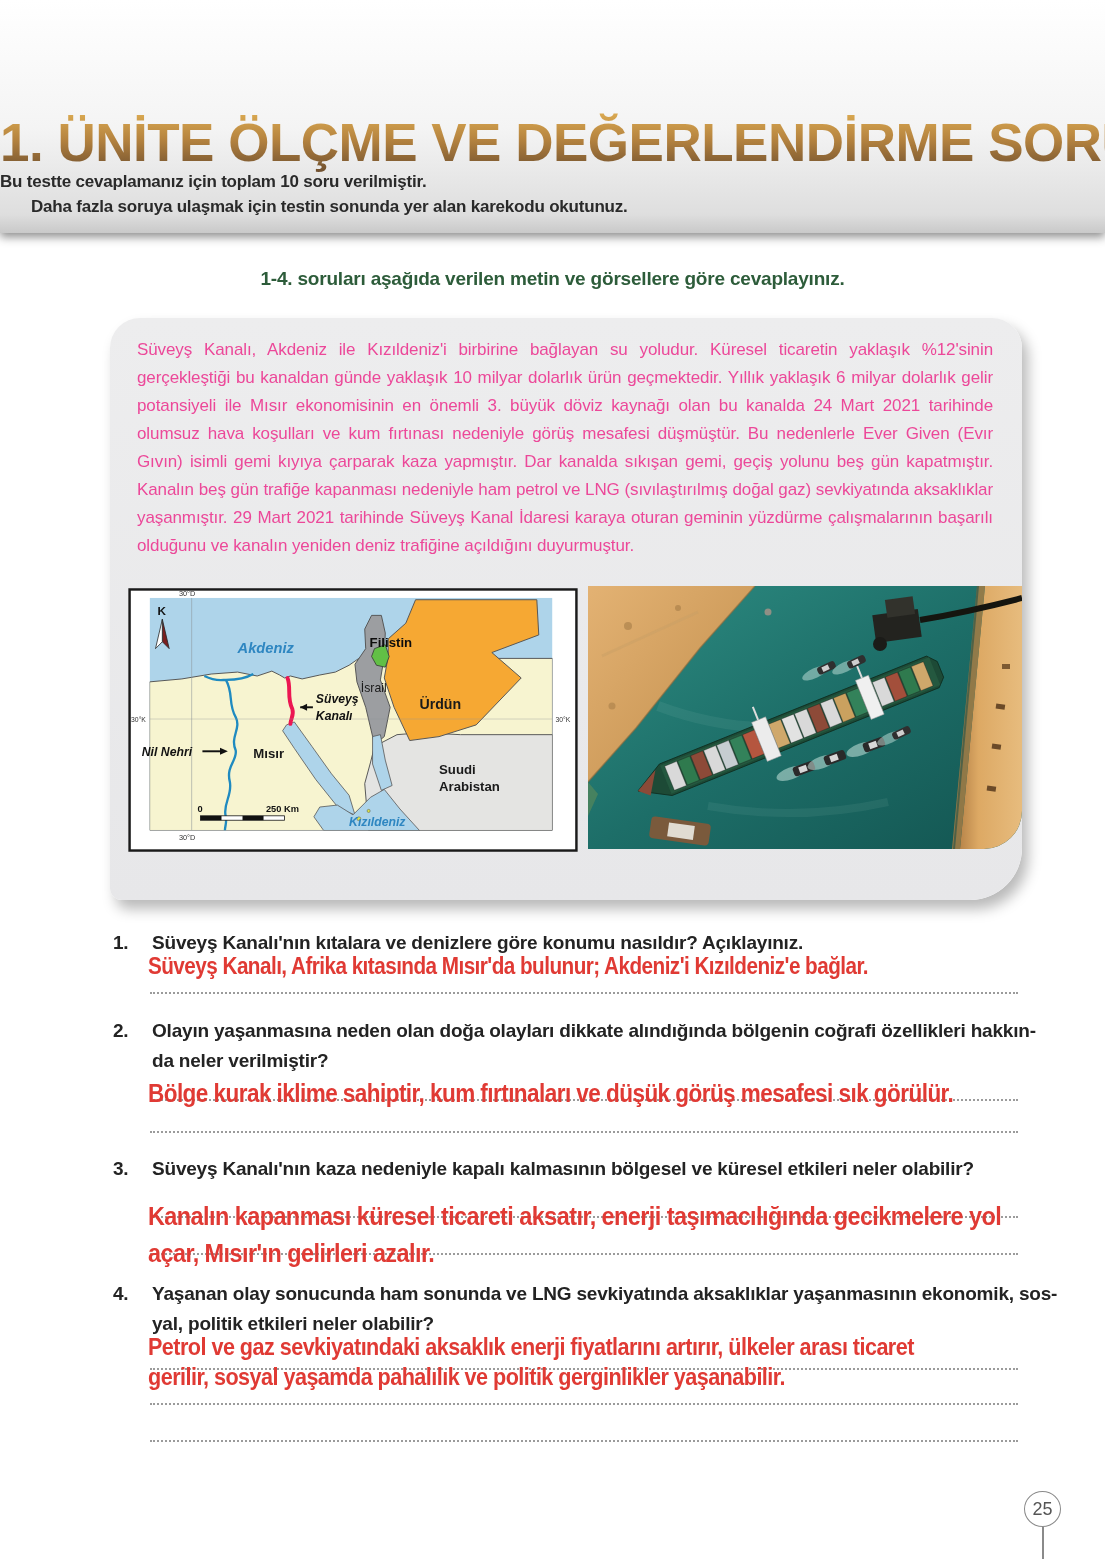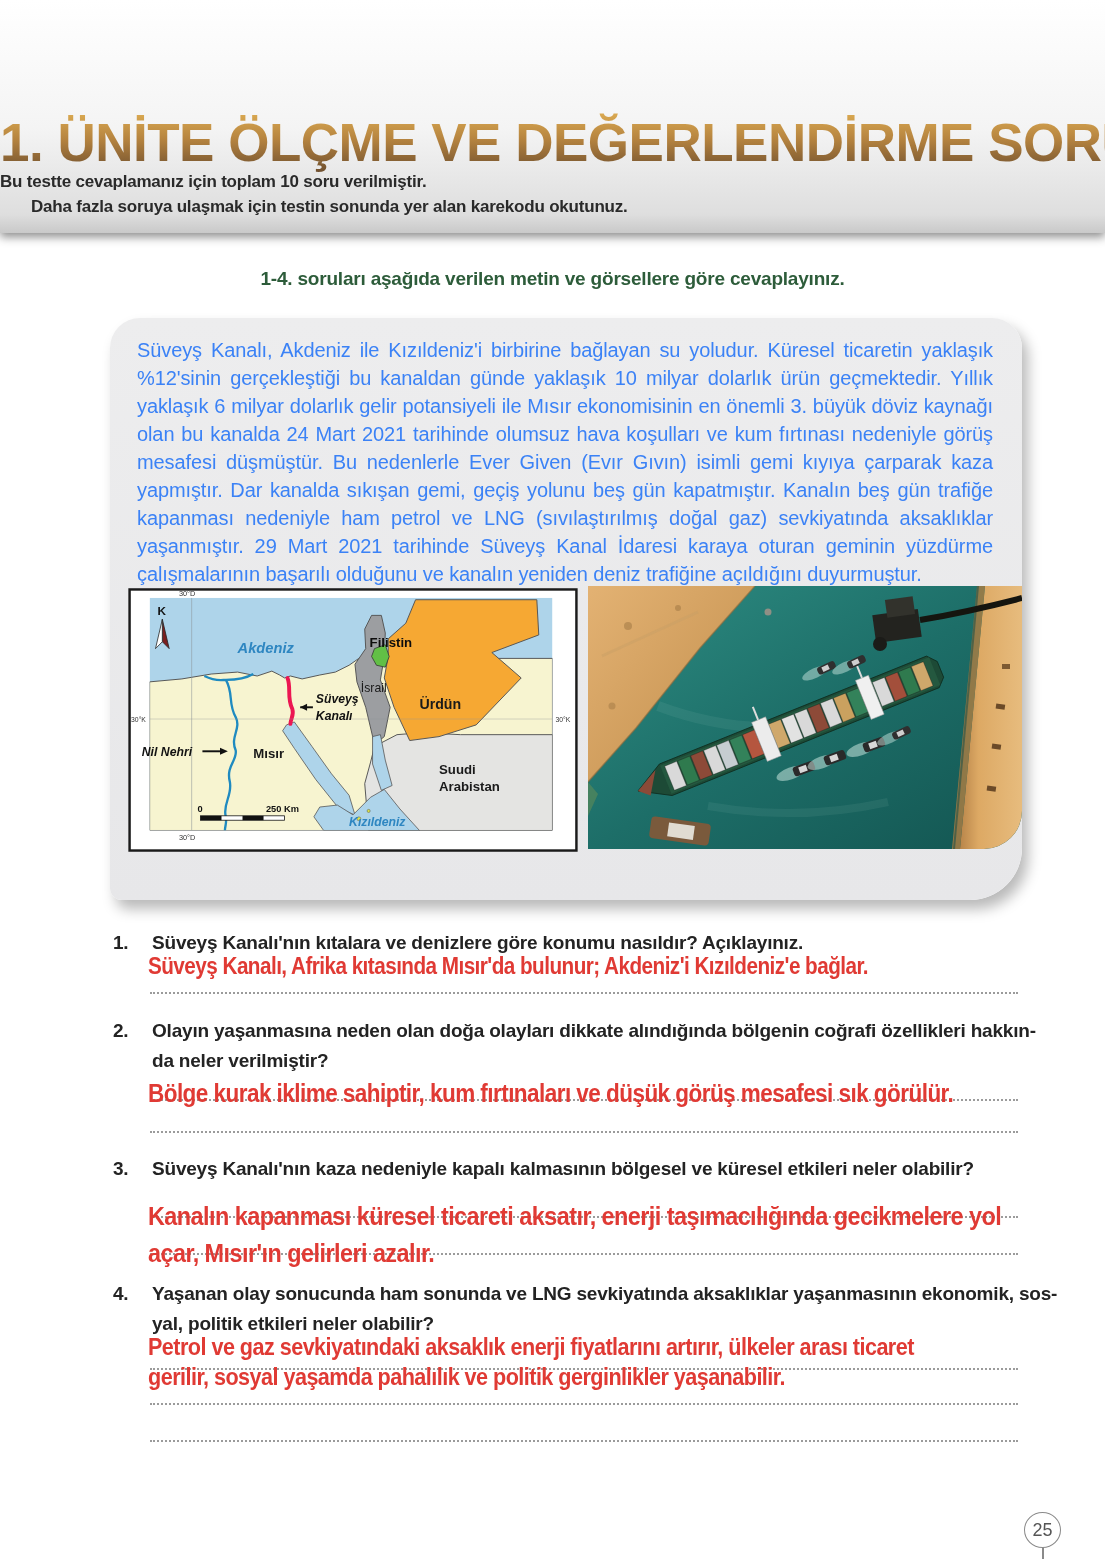--- a/index.html
+++ b/index.html
@@ -34,21 +34,21 @@
   }
   
   .panel {
     position:absolute; left:110px; top:318px; width:912px; height:582px;
     background:linear-gradient(180deg,#ededee 0%,#e7e7e9 100%);
     border-radius:30px 30px 52px 12px;
     box-shadow:6px 9px 14px rgba(0,0,0,.28);
   }
   .passage {
     position:absolute; left:137px; top:336px; width:856px;
-    font-size:20px; line-height:28px; color:#3b82f6;
+    font-size:17px; line-height:28px; color:#ec4899;
     text-align:justify; letter-spacing:-0.1px;
   }
   
   .map-fig   { position:absolute; left:128px; top:588px; width:450px; height:264px; }
   .photo-fig { position:absolute; left:588px; top:586px; width:434px; height:263px;
                overflow:hidden; border-radius:0 0 38px 0; }
   .map-fig svg, .photo-fig svg { display:block; width:100%; height:100%; }
   
   .qline { position:absolute; color:#232323; font-size:19px; font-weight:700;
            letter-spacing:-0.2px; white-space:nowrap; }
@@ -66,21 +66,21 @@
   .a4 { font-size:24px; }
   .rule {
     position:absolute; left:150px; width:868px; height:0;
     border-top:2px dotted #9b9b9b; z-index:1;
   }
   
   .pageno {
     position:absolute; left:1024px; top:1491px; width:37px; height:36px;
     border:1.5px solid #8a8a8a; border-radius:50%;
     display:flex; align-items:center; justify-content:center;
-    font-size:18px; color:#555; background:#fff; z-index:2;margin-top:21px;
+    font-size:18px; color:#555; background:#fff; z-index:2;
   }
   .pageno-line {
     position:absolute; left:1042px; top:1527px; width:1.5px; height:32px;
     background:#8a8a8a;
   }
   .mt { font-family:"Liberation Sans", sans-serif; }
 </style>
 </head>
 <body>
 

